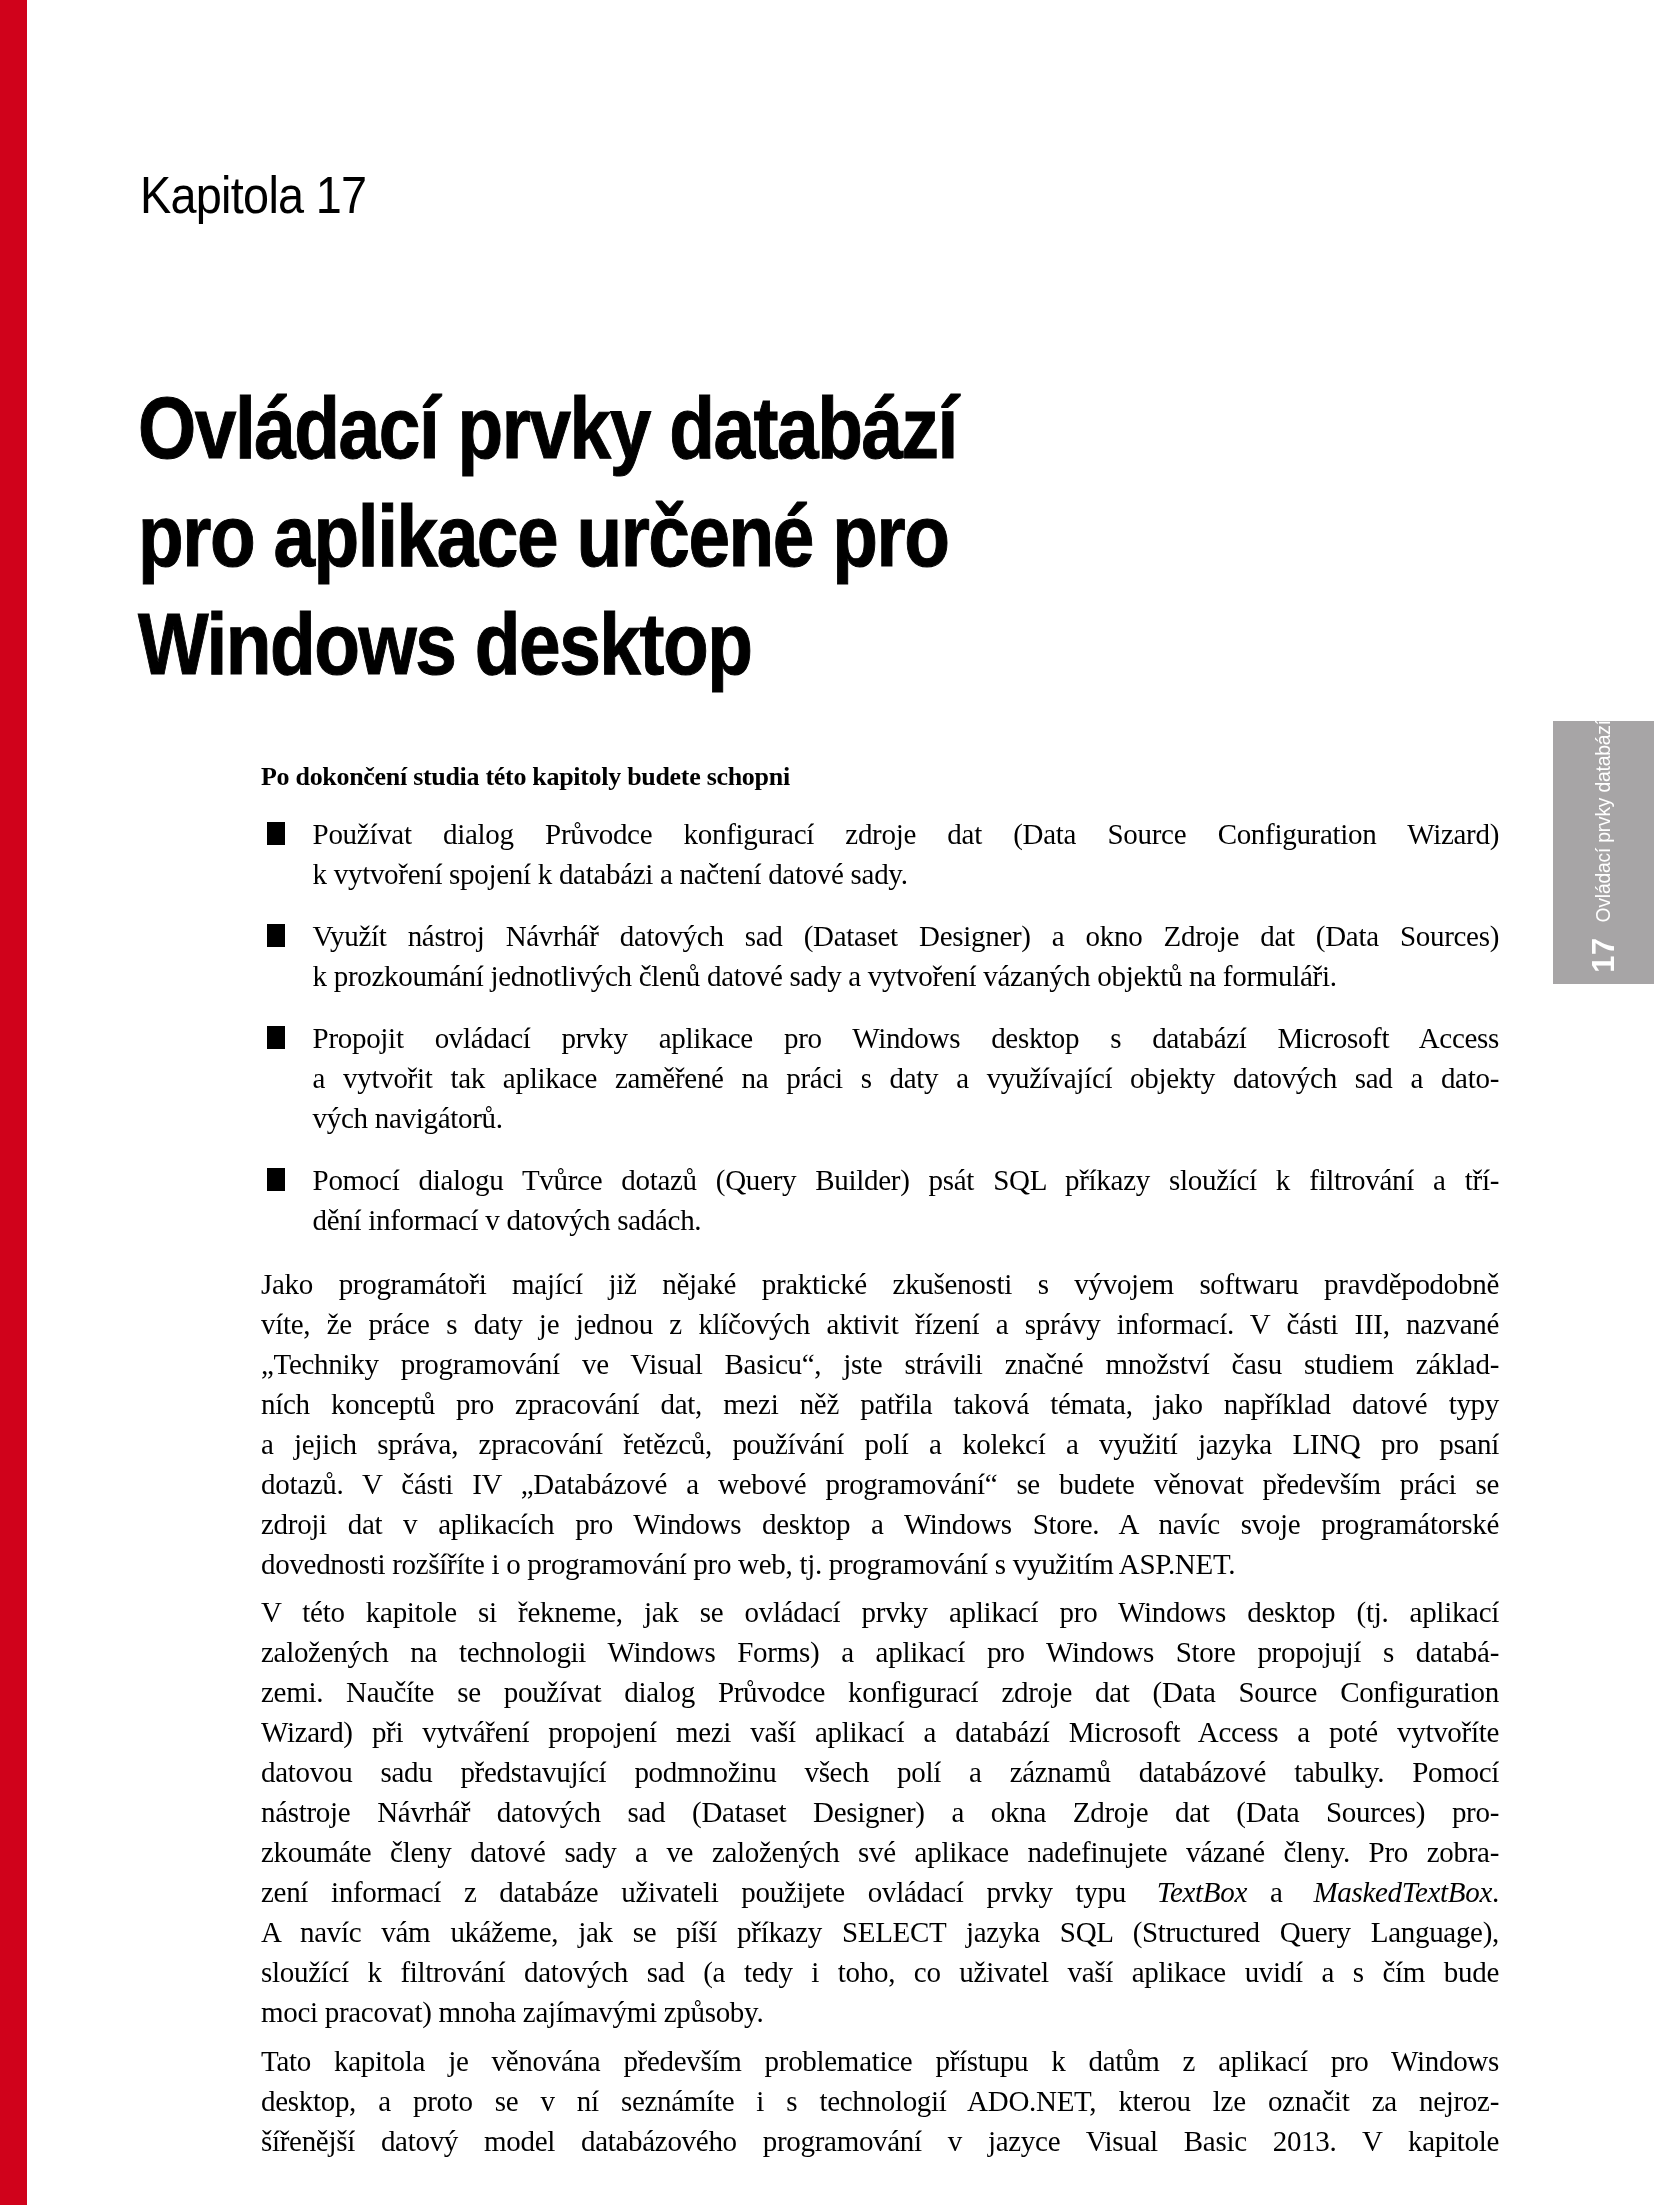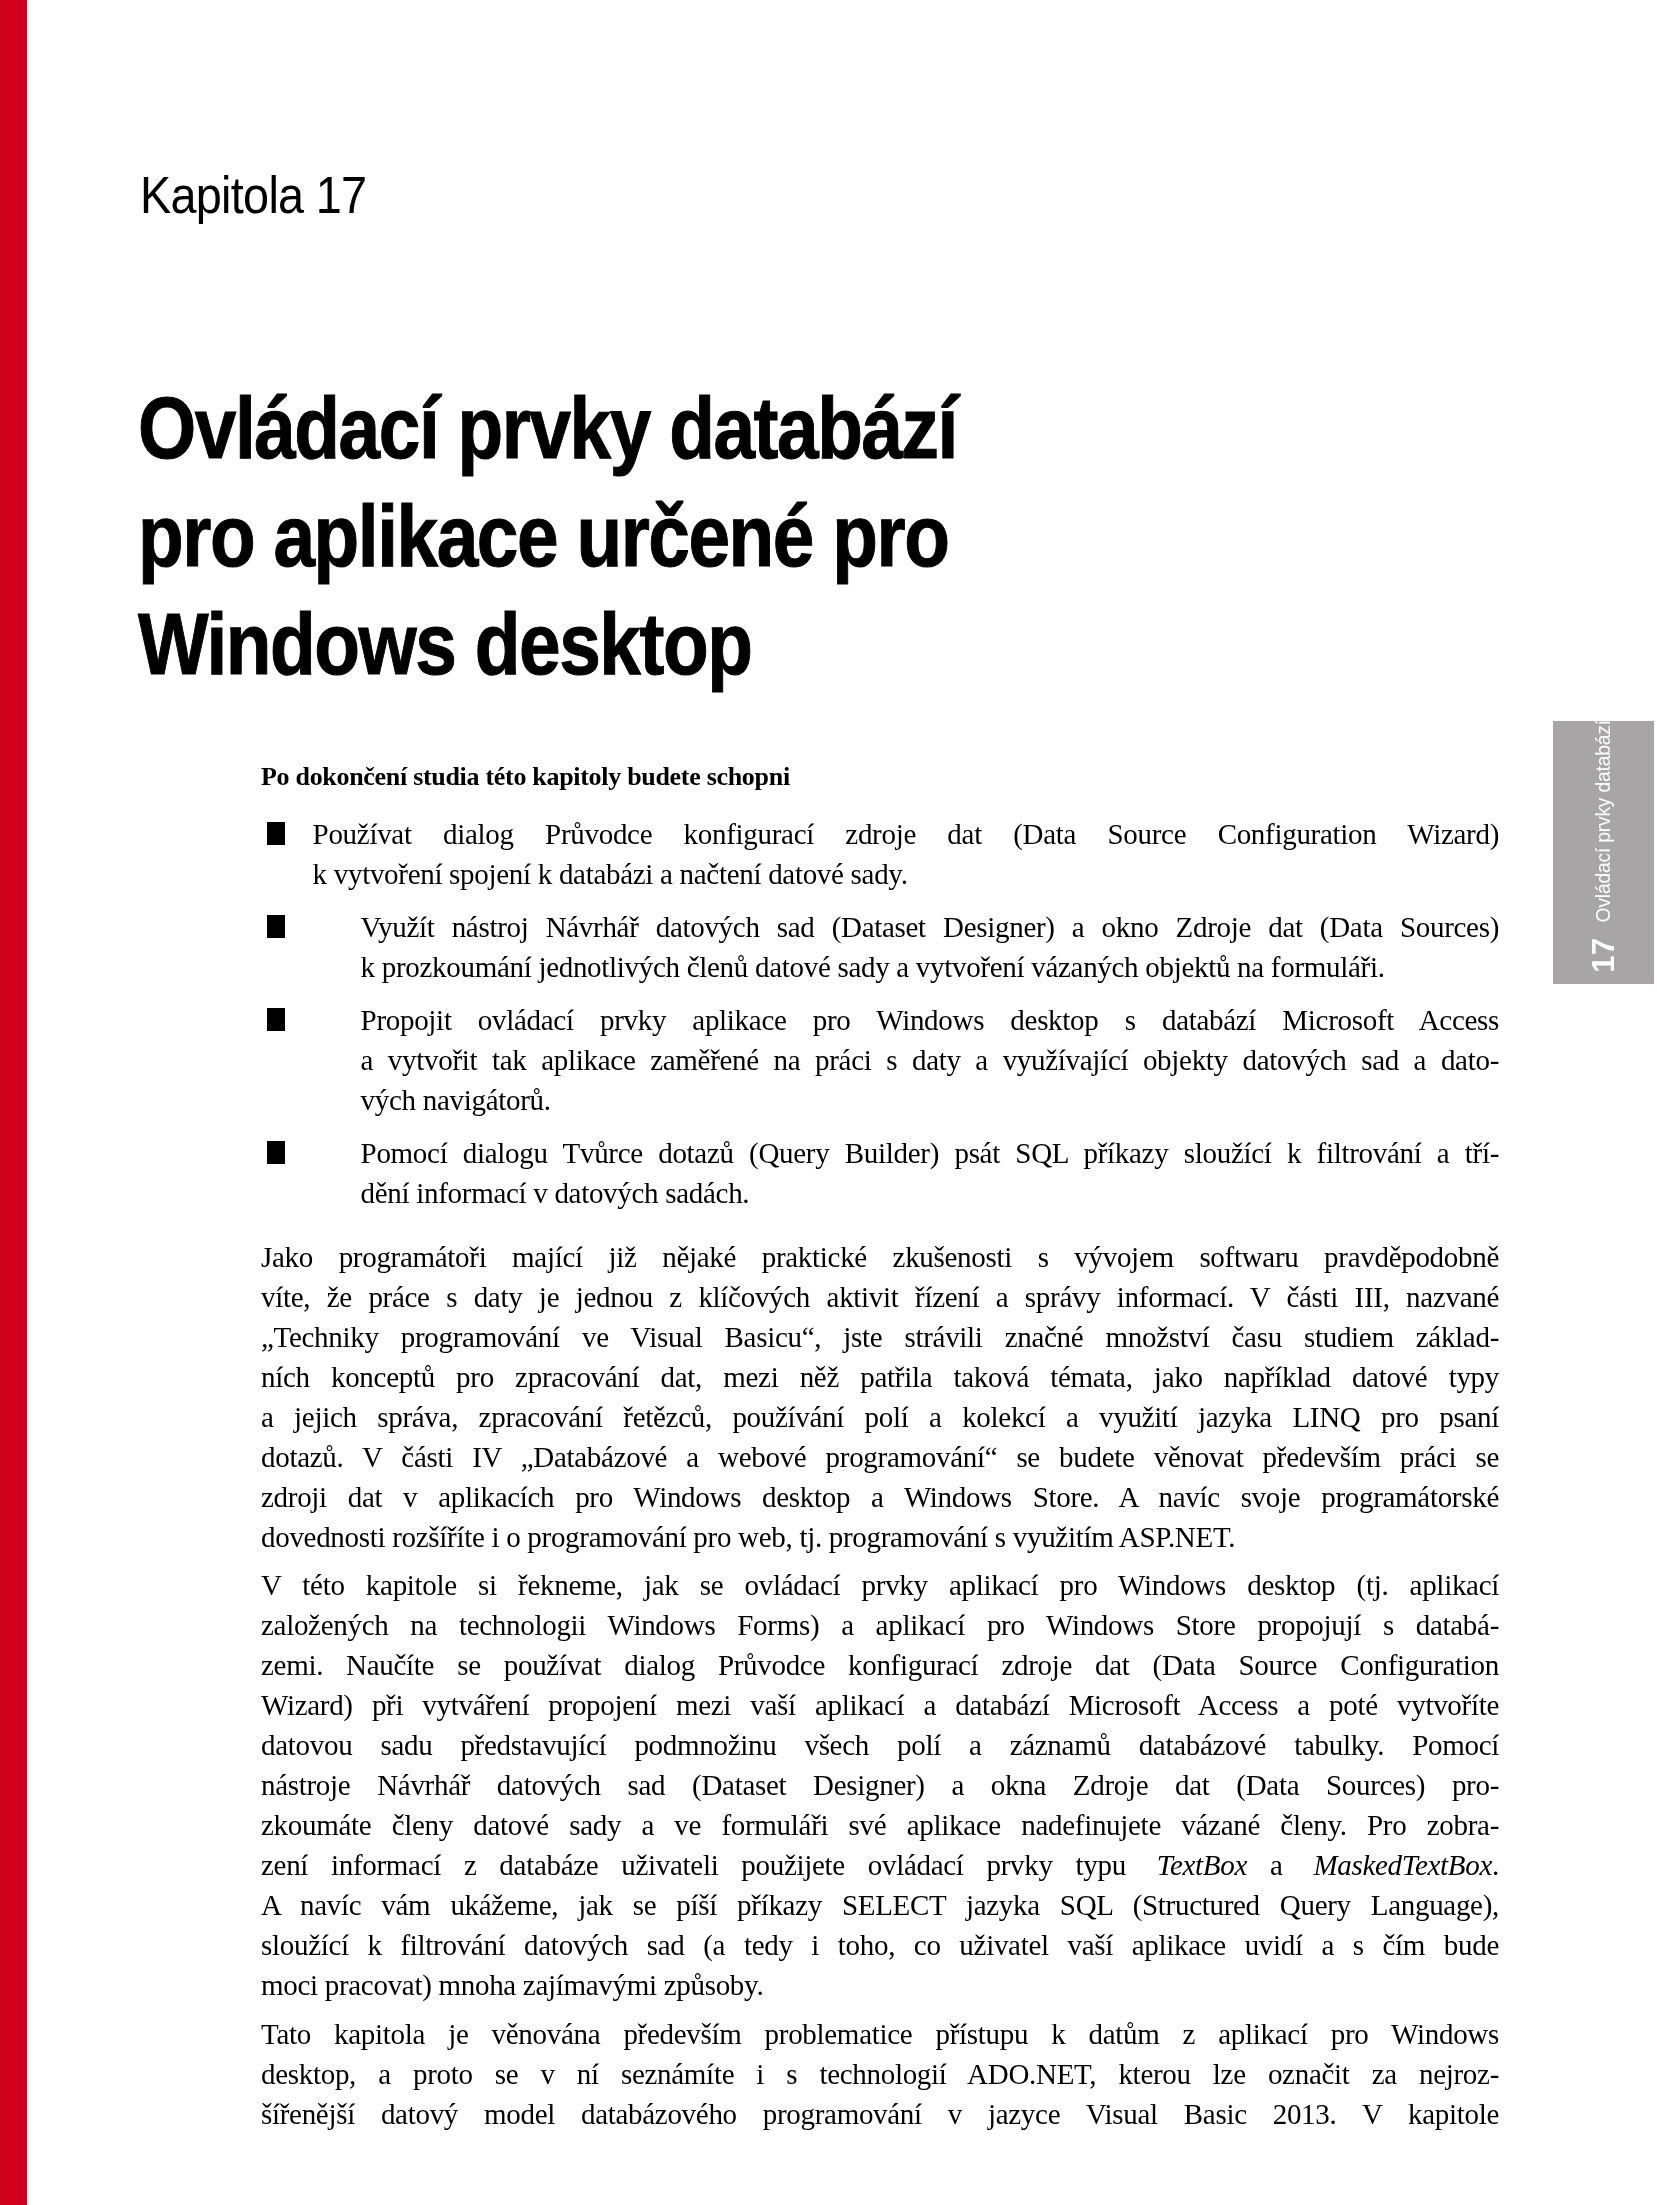--- a/index.html
+++ b/index.html
@@ -57,21 +57,21 @@
     font-size:29px; line-height:40px; letter-spacing:-0.3px;
   }
 
   .obj-head {
     font-weight:bold; font-size:26px; letter-spacing:-0.3px;
     margin:12px 0 17px 0;
   }
 
   ul.objectives { list-style:none; margin:0 0 10px 0; padding:0; }
   li.objective { display:flex; margin:0; }
-  li.objective + li.objective { margin-top:13px;gap:48px; }
+  li.objective + li.objective { margin-top:22px; }
   li.objective .marker {
     flex:0 0 auto; width:17.7px; height:23px; background:#000;
     margin:7.6px 0 0 5.9px;
   }
   li.objective .btext { flex:1 1 auto; margin-left:28px; }
 
   .line { text-align:justify; text-align-last:justify; }
   .line.endline { text-align-last:left; }
 
   p.para { margin:0; padding:0; }
@@ -147,21 +147,21 @@
     <span class="line endline" style="display:block">dovednosti rozšíříte i o programování pro web, tj. programování s využitím ASP.NET.</span>
   </p>
 
   <p class="para">
     <span class="line" style="display:block">V této kapitole si řekneme, jak se ovládací prvky aplikací pro Windows desktop (tj. aplikací</span>
     <span class="line" style="display:block">založených na technologii Windows Forms) a aplikací pro Windows Store propojují s databá-</span>
     <span class="line" style="display:block">zemi. Naučíte se používat dialog Průvodce konfigurací zdroje dat (Data Source Configuration</span>
     <span class="line" style="display:block">Wizard) při vytváření propojení mezi vaší aplikací a databází Microsoft Access a poté vytvoříte</span>
     <span class="line" style="display:block">datovou sadu představující podmnožinu všech polí a záznamů databázové tabulky. Pomocí</span>
     <span class="line" style="display:block">nástroje Návrhář datových sad (Dataset Designer) a okna Zdroje dat (Data Sources) pro-</span>
-    <span class="line" style="display:block">zkoumáte členy datové sady a ve formuláři své aplikace nadefinujete vázané členy. Pro zobra-</span>
+    <span class="line" style="display:block">zkoumáte členy datové sady a ve založených své aplikace nadefinujete vázané členy. Pro zobra-</span>
     <span class="line" style="display:block"><span>zení informací z databáze uživateli použijete ovládací prvky typu </span><i>TextBox</i><span> a </span><i>MaskedTextBox</i><span>.</span></span>
     <span class="line" style="display:block">A navíc vám ukážeme, jak se píší příkazy SELECT jazyka SQL (Structured Query Language),</span>
     <span class="line" style="display:block">sloužící k filtrování datových sad (a tedy i toho, co uživatel vaší aplikace uvidí a s čím bude</span>
     <span class="line endline" style="display:block">moci pracovat) mnoha zajímavými způsoby.</span>
   </p>
 
   <p class="para">
     <span class="line" style="display:block">Tato kapitola je věnována především problematice přístupu k datům z aplikací pro Windows</span>
     <span class="line" style="display:block">desktop, a proto se v ní seznámíte i s technologií ADO.NET, kterou lze označit za nejroz-</span>
     <span class="line" style="display:block">šířenější datový model databázového programování v jazyce Visual Basic 2013. V kapitole</span>

